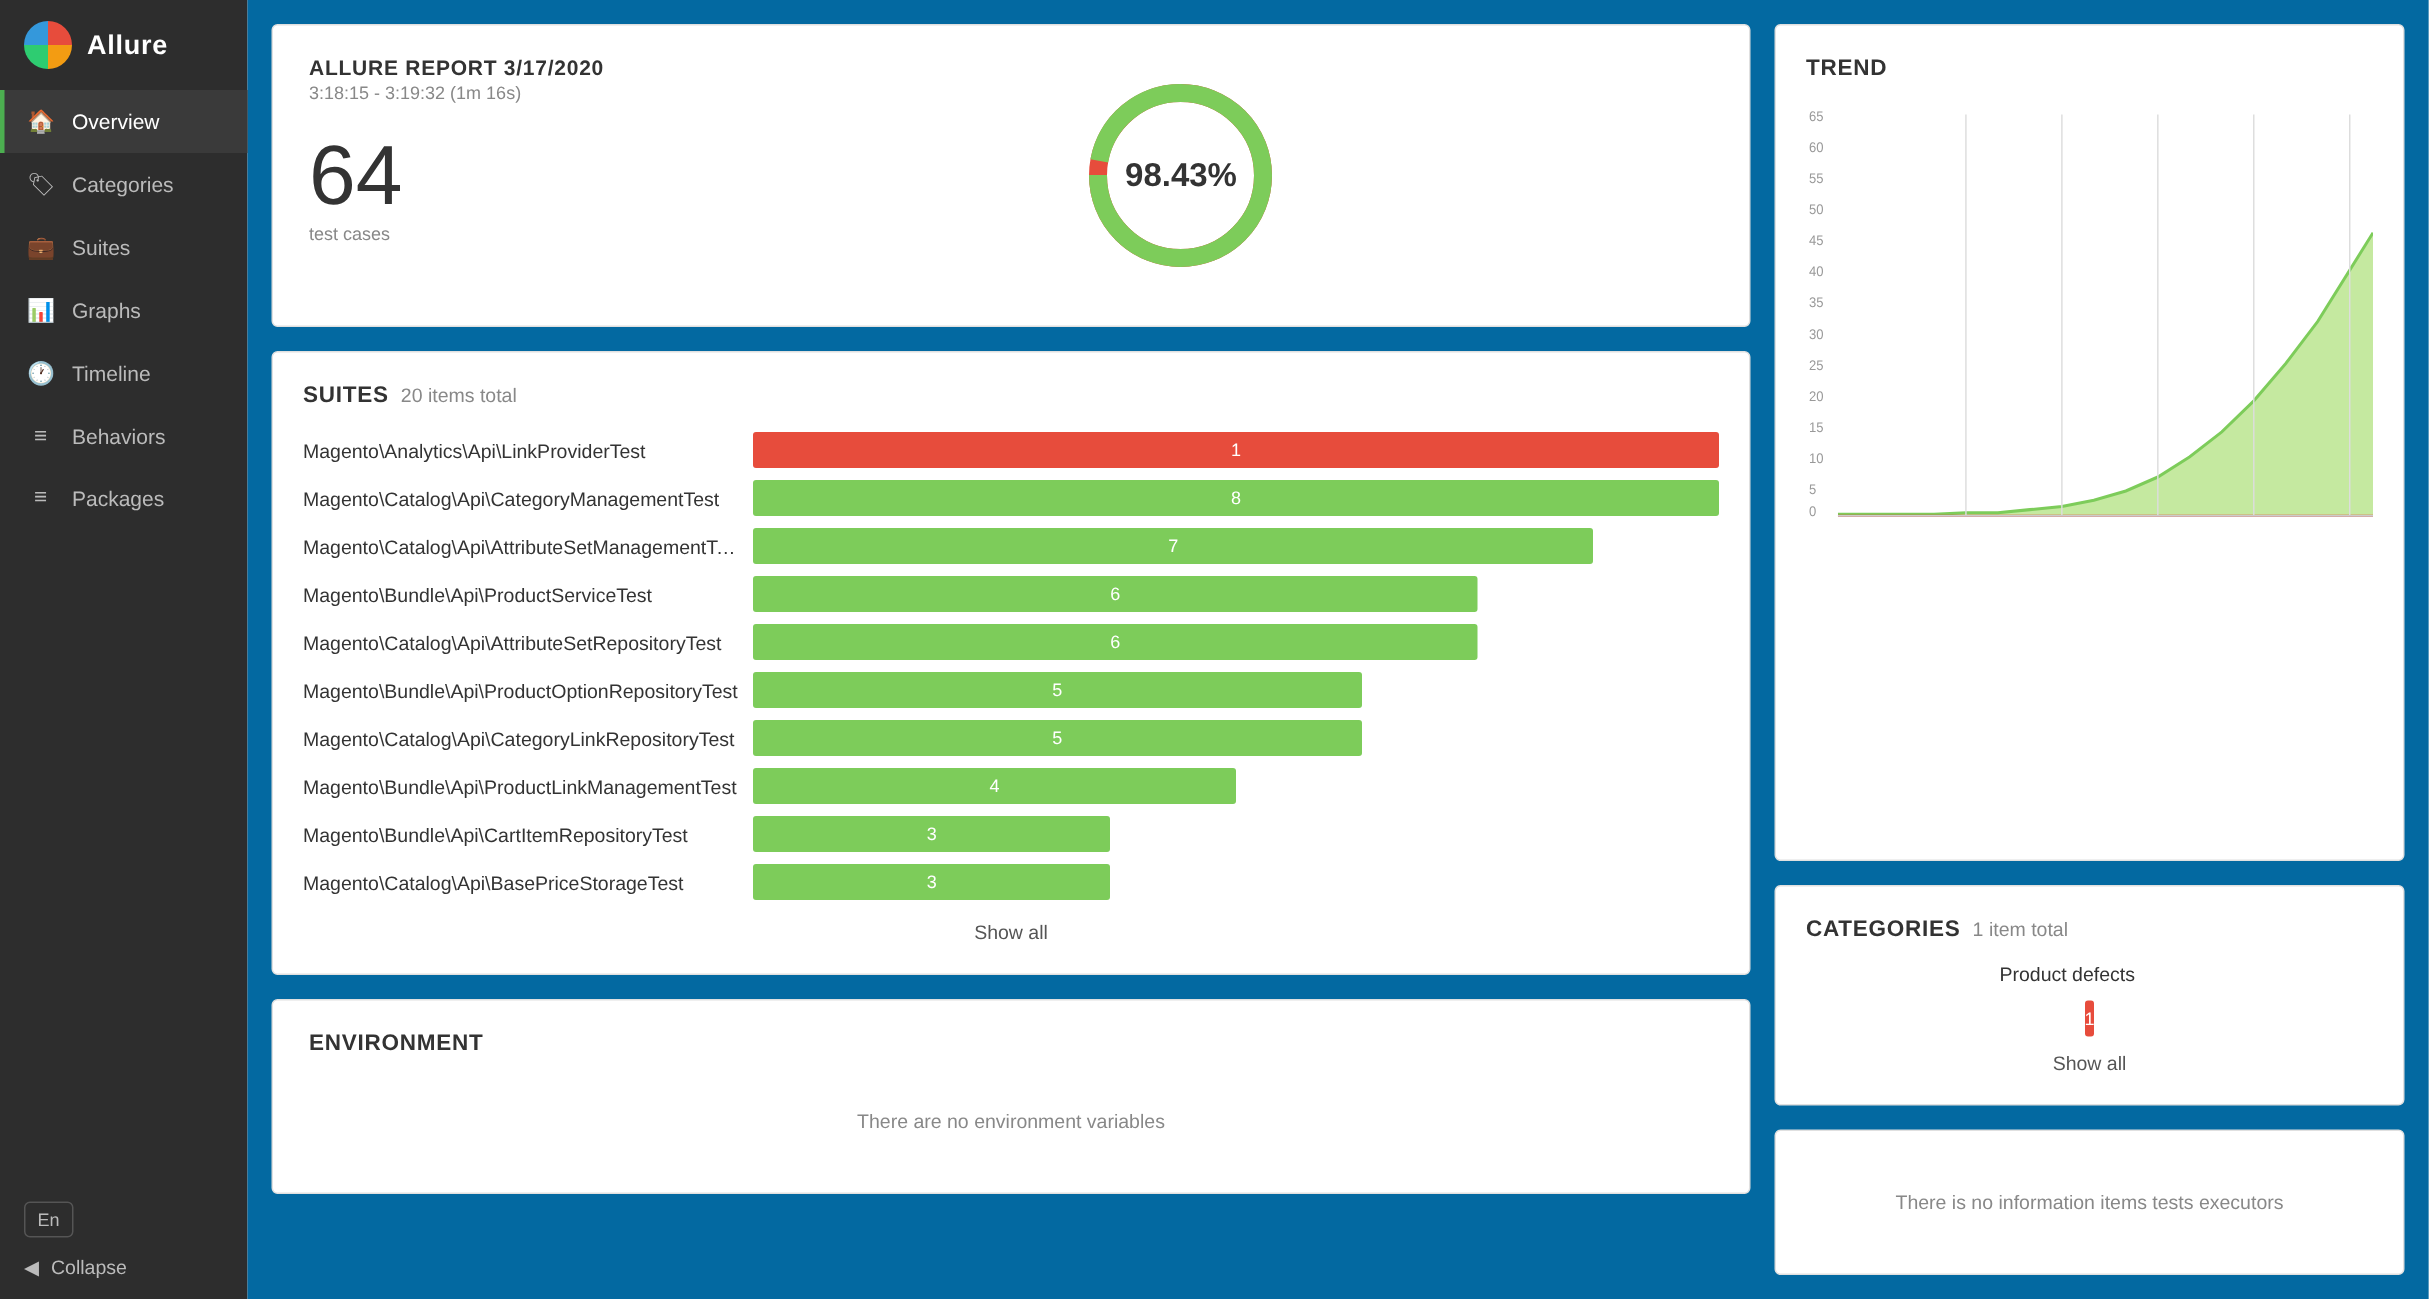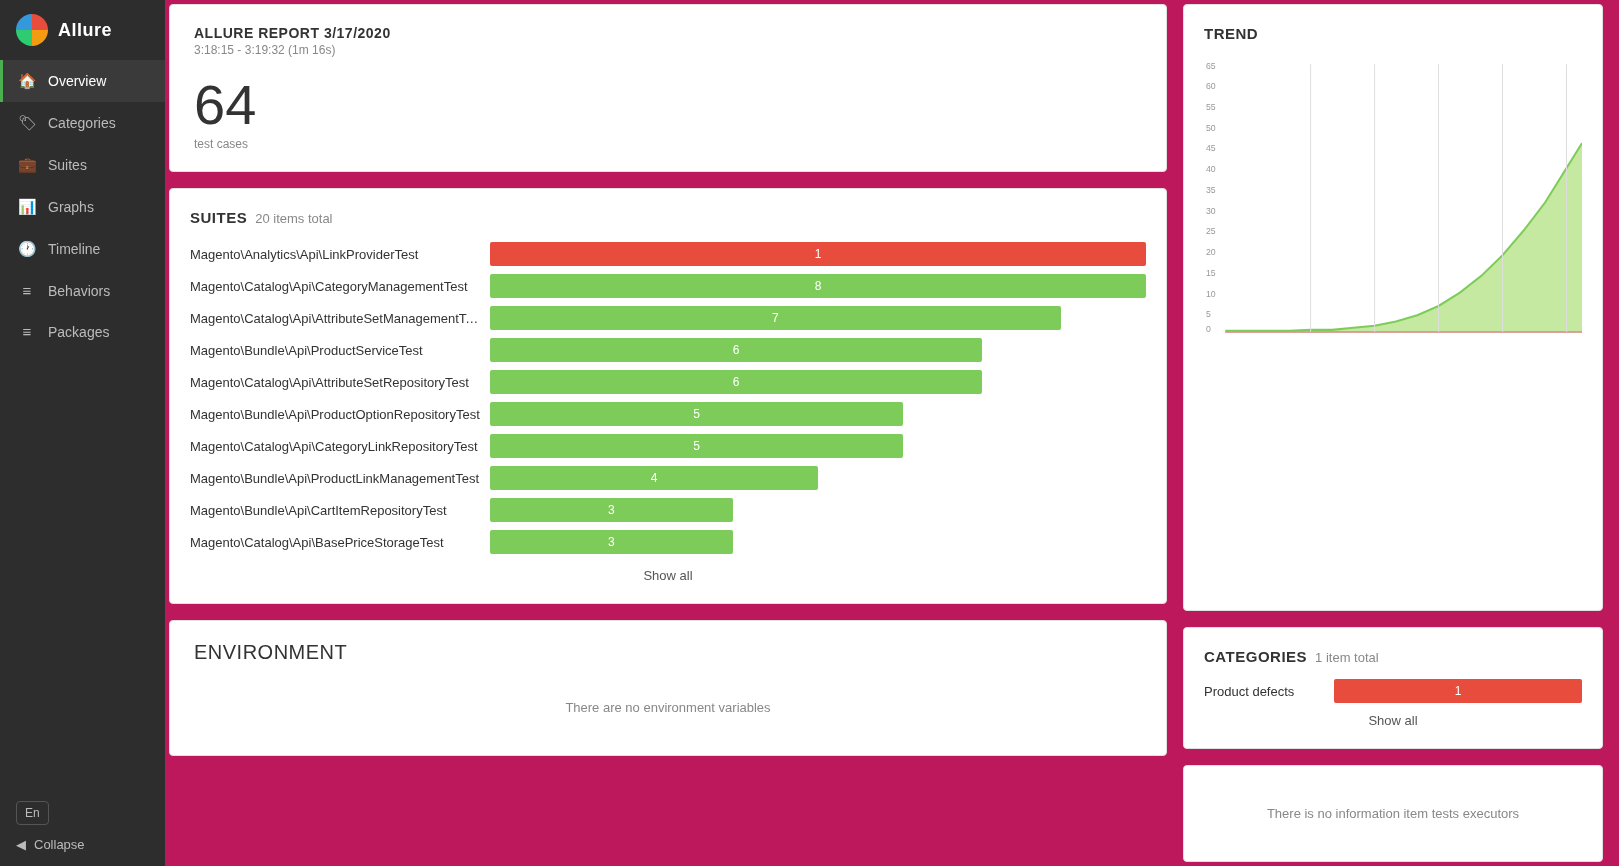--- a/index.html
+++ b/index.html
@@ -83,22 +83,22 @@
       cursor: pointer;
     }
 
     
     #main {
       flex: 1;
       overflow-y: auto;
       display: flex;
       flex-direction: column;
       gap: 0;
-      background: #be185d;
-      padding: 4px;
+      background: #0369a1;
+      padding: 16px;
       padding-right: 16px;
     }
 
     
     #content-grid {
       display: grid;
       grid-template-columns: 1fr 420px;
       gap: 16px;
       flex: 1;
     }
@@ -219,22 +219,22 @@
       text-align: center;
       margin-top: 14px;
       font-size: 13px;
       color: #555;
       cursor: pointer;
     }
 
     
     #env-card { padding: 20px 24px; }
     #env-card h2 {
-      font-size: 20px;
-      font-weight: 400;
+      font-size: 15px;
+      font-weight: 700;
       letter-spacing: 0.5px;
       text-transform: uppercase;
       color: #333;
       margin-bottom: 16px;
     }
     #env-card .empty-msg {
       text-align: center;
       color: #888;
       font-size: 13px;
       padding: 20px 0;
@@ -266,20 +266,21 @@
       letter-spacing: 0.5px;
       text-transform: uppercase;
       color: #333;
     }
     #categories-header .count { font-size: 13px; color: #888; }
     .cat-row {
       display: flex;
       align-items: center;
       gap: 10px;
       margin-bottom: 0;
+      flex-direction: column;
     }
     .cat-name { width: 120px; font-size: 13px; color: #333; flex-shrink: 0; }
     .cat-bar-wrap { flex: 1; }
     .cat-bar {
       height: 24px;
       background: #e74c3c;
       border-radius: 2px;
       display: flex;
       align-items: center;
       justify-content: center;
@@ -371,20 +372,31 @@
   <div id="content-grid">
 
     <div id="left-col">
 
       <div class="card" id="overview-card">
         <div id="overview-text">
           <h1>ALLURE REPORT 3/17/2020</h1>
           <div class="subtitle">3:18:15 - 3:19:32 (1m 16s)</div>
           <div id="test-count">64</div>
           <div id="test-label">test cases</div>
+        </div>
+        <div id="donut-container">
+          <div class="donut-wrapper">
+            <svg viewBox="0 0 140 140">
+
+              <circle cx="70" cy="70" r="55" fill="none" stroke="#e74c3c" stroke-width="12"></circle>
+
+              <circle cx="70" cy="70" r="55" fill="none" stroke="#7dcc5a" stroke-width="12" stroke-dasharray="345.4 9.5" stroke-dashoffset="86.35" transform="rotate(-90 70 70)"></circle>
+            </svg>
+            <div class="donut-center-text">98.43%</div>
+          </div>
         </div>
       </div>
 
       <div class="card" id="suites-card">
         <div id="suites-header">
           <h2>SUITES</h2>
           <span class="count">20 items total</span>
         </div>
         <div id="suites-list">
         <div class="suite-row">
@@ -507,18 +519,18 @@
               <span class="cat-name">Product defects</span>
               <div class="cat-bar-wrap">
                 <div class="cat-bar">1</div>
               </div>
             </div>
           </div>
         <div class="categories-show-all">Show all</div>
       </div>
 
       <div class="card" id="executors-card">
-        <div class="empty-msg">There is no information item tests executors</div>
+        <div class="empty-msg">There is no information items tests executors</div>
       </div>
 
     </div>
   </div>
 </div>
 
 </body></html>

